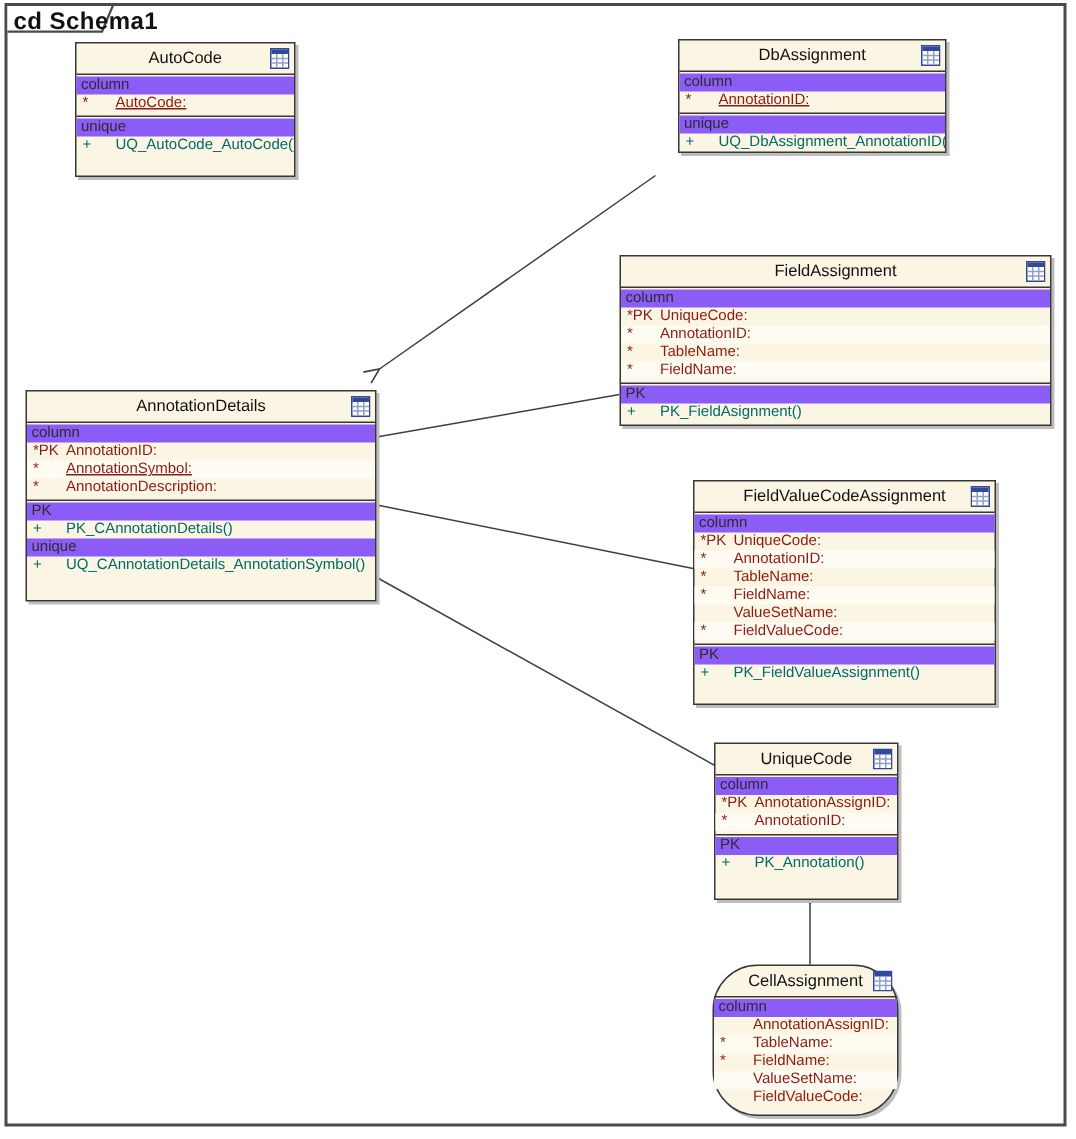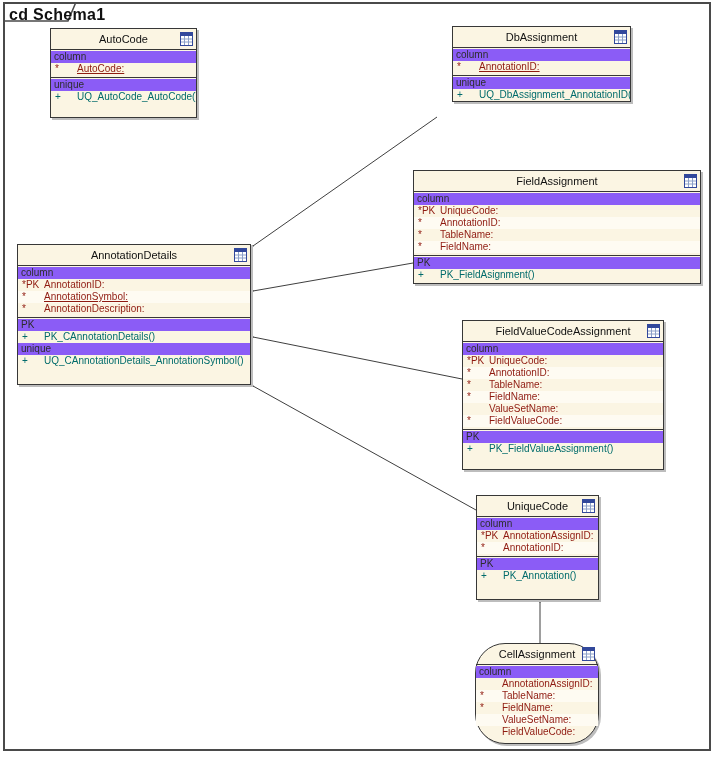--- a/index.html
+++ b/index.html
@@ -150,21 +150,21 @@
       </div>
       <div class="compartment">
         <div class="row label">PK</div>
         <div class="row operation">
           <span class="prefix">+</span>
           <span class="name">PK_FieldAsignment()</span>
         </div>
       </div>
     </div>
 
-  <div class="entity" style="left: 17px; top: 244px; width: 234px; height: 141px;">
+  <div class="entity" style="left: 17px; top: 260px; width: 234px; height: 141px;">
     <div class="entity-header">
       <span class="entity-title">AnnotationDetails</span>
       <svg class="table-icon" viewBox="0 0 13 14">
         <rect x="0.5" y="0.5" width="12" height="13" fill="#ffffff" stroke="#32489B"></rect>
         <rect x="1" y="1" width="11" height="3" fill="#32489B"></rect>
         <line x1="1" y1="7" x2="12" y2="7" stroke="#8CA0C8" stroke-width="1"></line>
         <line x1="1" y1="10" x2="12" y2="10" stroke="#8CA0C8" stroke-width="1"></line>
         <line x1="4.5" y1="4" x2="4.5" y2="13" stroke="#8CA0C8" stroke-width="1"></line>
         <line x1="8.5" y1="4" x2="8.5" y2="13" stroke="#8CA0C8" stroke-width="1"></line>
       </svg>

